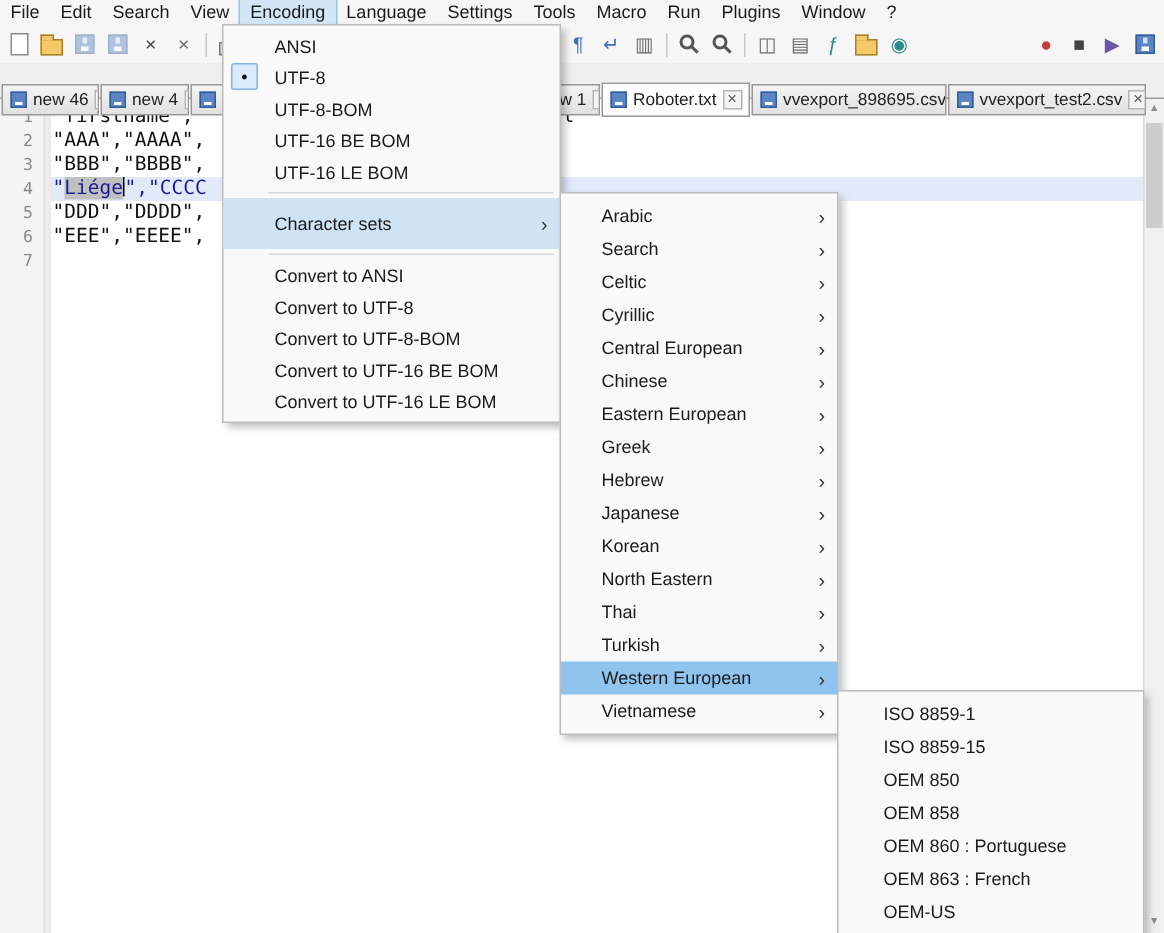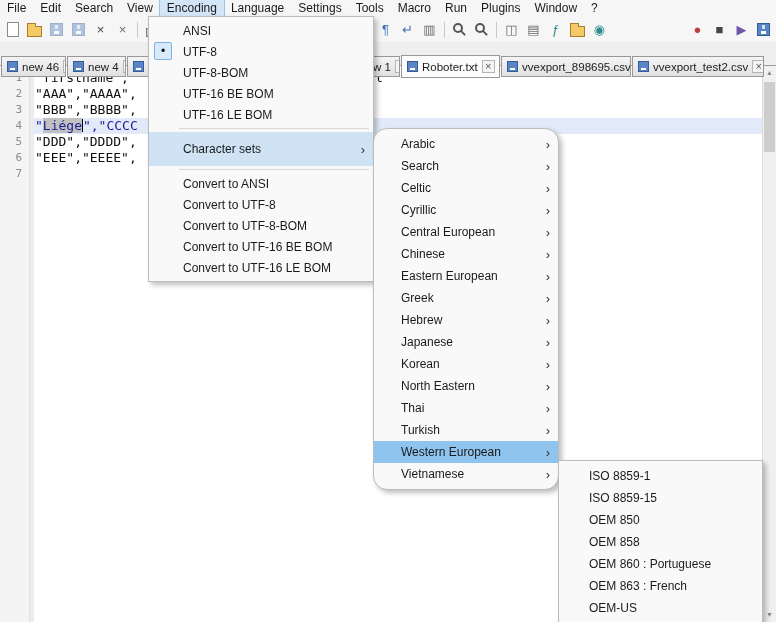--- a/index.html
+++ b/index.html
@@ -78,21 +78,21 @@
   .mi.tall { height:34px; }
   .mi.hl { background:#cfe3f5; }
   .mi.sel { background:#8ec4ee; }
   .msep { height:1px; background:#d7d7d7; margin:3px 4px 3px 30px; }
   .radio-box { position:absolute; left:5px; top:1px; width:18px; height:18px;
     background:#d9eafb; border:1px solid #7fb2e5; border-radius:2px;
     display:flex; align-items:center; justify-content:center; font-size:12px; color:#111; }
   .arr { position:absolute; right:8px; font-size:13px; color:#333; }
 
   #enc-menu { left:148px; top:16px; width:226px; }
-  #cs-menu  { left:373px; top:128px; width:186px; padding:4px 0;border-radius:14px; }
+  #cs-menu  { left:373px; top:128px; width:186px; padding:4px 0; }
   #cs-menu .mi { height:22px; padding:0 20px 0 27px; }
   #we-menu  { left:558px; top:460px; width:205px; padding:4px 0; }
   #we-menu .mi { height:22px; padding:0 14px 0 30px; }
 </style>
 </head>
 <body>
 
 <div class="menubar">
   <span class="m-item">File</span>
   <span class="m-item">Edit</span>

